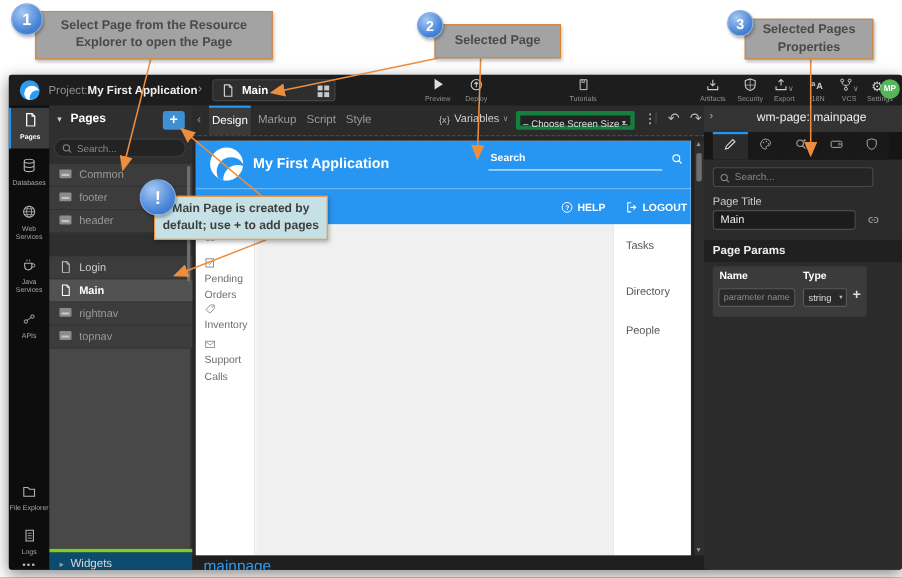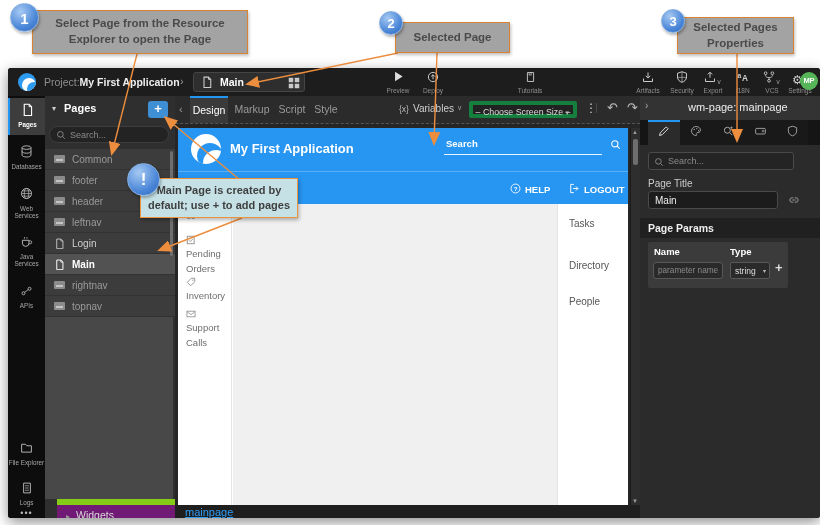--- a/index.html
+++ b/index.html
@@ -26,21 +26,21 @@
   .railitem svg{display:inline-block;}
   
   .ppanel{left:37px;top:28px;width:130px;height:422px;background:#2f2f2f;}
   .prow{left:0;width:139px;height:21px;background:#3c3c3c;border-bottom:1px solid #323232;
         color:#9a9a9a;font-size:10px;line-height:21px;}
   .prow .picon{display:inline-block;vertical-align:middle;margin:0 7px 2px 9px;}
   .prow.page{color:#cfcfcf;}
   .prow.sel{background:#525252;color:#fff;font-weight:bold;}
   .partialic{width:11px;height:8px;background:#8b8b8b;border-radius:1px;position:relative;}
   .partialic:after{content:"";position:absolute;left:2px;top:4px;width:7px;height:2px;background:#c4c4c4;}
-  .secrow{left:12px;width:130px;height:21px;background:#701a75;border-top:6px solid #84cc16;
+  .secrow{left:0;width:130px;height:21px;background:#0c4a6e;border-top:3px solid #84cc16;
           color:#d8d8d8;font-size:10.5px;line-height:21px;}
   .secrow .tri{color:#9a9a9a;font-size:8px;margin:0 6px 0 9px;}
   
   .canvas{left:167px;top:56px;width:470px;height:394px;background:#262626;}
   .bluebar{background:#2795f2;}
   .cnavitem{color:#6e6e6e;font-size:9.5px;line-height:1.5;}
   .cnavitem svg{vertical-align:-2px;margin-right:4px;}
   
   .rpanel{left:632px;top:28px;width:180px;height:422px;background:#2b2b2b;}
   .rtab{top:0;width:32px;height:25px;background:#191919;text-align:center;color:#a9a9a9;}
@@ -221,21 +221,20 @@
     <div class="r" style="left:4px;top:30px;width:120px;height:17px;background:#232323;border:1px solid #3d3d3d;border-radius:9px;">
       <svg class="r" style="left:6px;top:3px;" width="10" height="10" viewBox="0 0 16 16">
           <circle cx="7" cy="7" r="4.5" fill="none" stroke="#8a8a8a" stroke-width="1.5"></circle>
           <path d="M10.5 10.5 14 14" stroke="#8a8a8a" stroke-width="1.5"></path>
         </svg>
       <input class="r darkinput" style="left: 18px; top: 1px; width: 95px; height: 13px; border: none; background: transparent; font-size: 9px;" readonly="" placeholder="Search...">
     </div>
     <div class="r prow" style="top:53px;"><span class="picon partialic"></span><span>Common</span></div>
     <div class="r prow" style="top:74px;"><span class="picon partialic"></span><span>footer</span></div>
     <div class="r prow" style="top:95px;"><span class="picon partialic"></span><span>header</span></div>
-    <div class="r prow" style="top:116px;"><span class="picon partialic"></span><span>leftnav</span></div>
     <div class="r prow page" style="top:137px;"><svg class="picon" width="11" height="11" viewBox="0 0 16 16">
           <path d="M4 1.5h6l3 3v11H4z" fill="none" stroke="#c4c4c4" stroke-width="1.4"></path>
           <path d="M10 1.5v3h3" fill="none" stroke="#c4c4c4" stroke-width="1.2"></path>
         </svg><span>Login</span></div>
     <div class="r prow page sel" style="top:158px;"><svg class="picon" width="11" height="11" viewBox="0 0 16 16">
           <path d="M4 1.5h6l3 3v11H4z" fill="none" stroke="#fff" stroke-width="1.4"></path>
           <path d="M10 1.5v3h3" fill="none" stroke="#fff" stroke-width="1.2"></path>
         </svg><span>Main</span></div>
     <div class="r prow" style="top:179px;"><span class="picon partialic"></span><span>rightnav</span></div>
     <div class="r prow" style="top:200px;"><span class="picon partialic"></span><span>topnav</span></div>
@@ -330,21 +329,21 @@
       </div>
     </div>
 
     <div class="r" style="left:455px;top:4px;width:10px;height:377px;background:#2e2e2e;border-left:1px solid #1c1c1c;">
       <div class="r" style="left:1px;top:1px;color:#9a9a9a;font-size:6px;">▲</div>
       <div class="r scrthumb" style="left:2px;top:11px;width:5px;height:26px;"></div>
       <div class="r" style="left:1px;bottom:1px;color:#9a9a9a;font-size:6px;">▼</div>
     </div>
 
     <div class="r" style="left:0;top:381px;width:470px;height:13px;background:#1f1f1f;">
-      <span class="r" style="left:10px;top:1px;color:#2e9bf5;font-size:11px;text-decoration:underline;">mainpage</span>
+      <span class="r" style="left:10px;top:1px;color:#2e9bf5;font-size:14px;text-decoration:underline;">mainpage</span>
     </div>
   </div>
 
   <div class="r rpanel">
     <div class="r" style="left:0;top:0;width:180px;height:24px;background:#333;">
       <span class="r" style="left:5px;top:4px;color:#aaa;font-size:10px;">›</span>
       <span class="r" style="left:20px;top:5px;color:#eee;font-size:11px;margin-left:28px;">wm-page: mainpage</span>
     </div>
     <div class="r" style="left:0;top:24px;width:180px;height:25px;background:#151515;">
       <div class="r rtab act" style="left:8px;"><svg width="12" height="12" viewBox="0 0 16 16">

